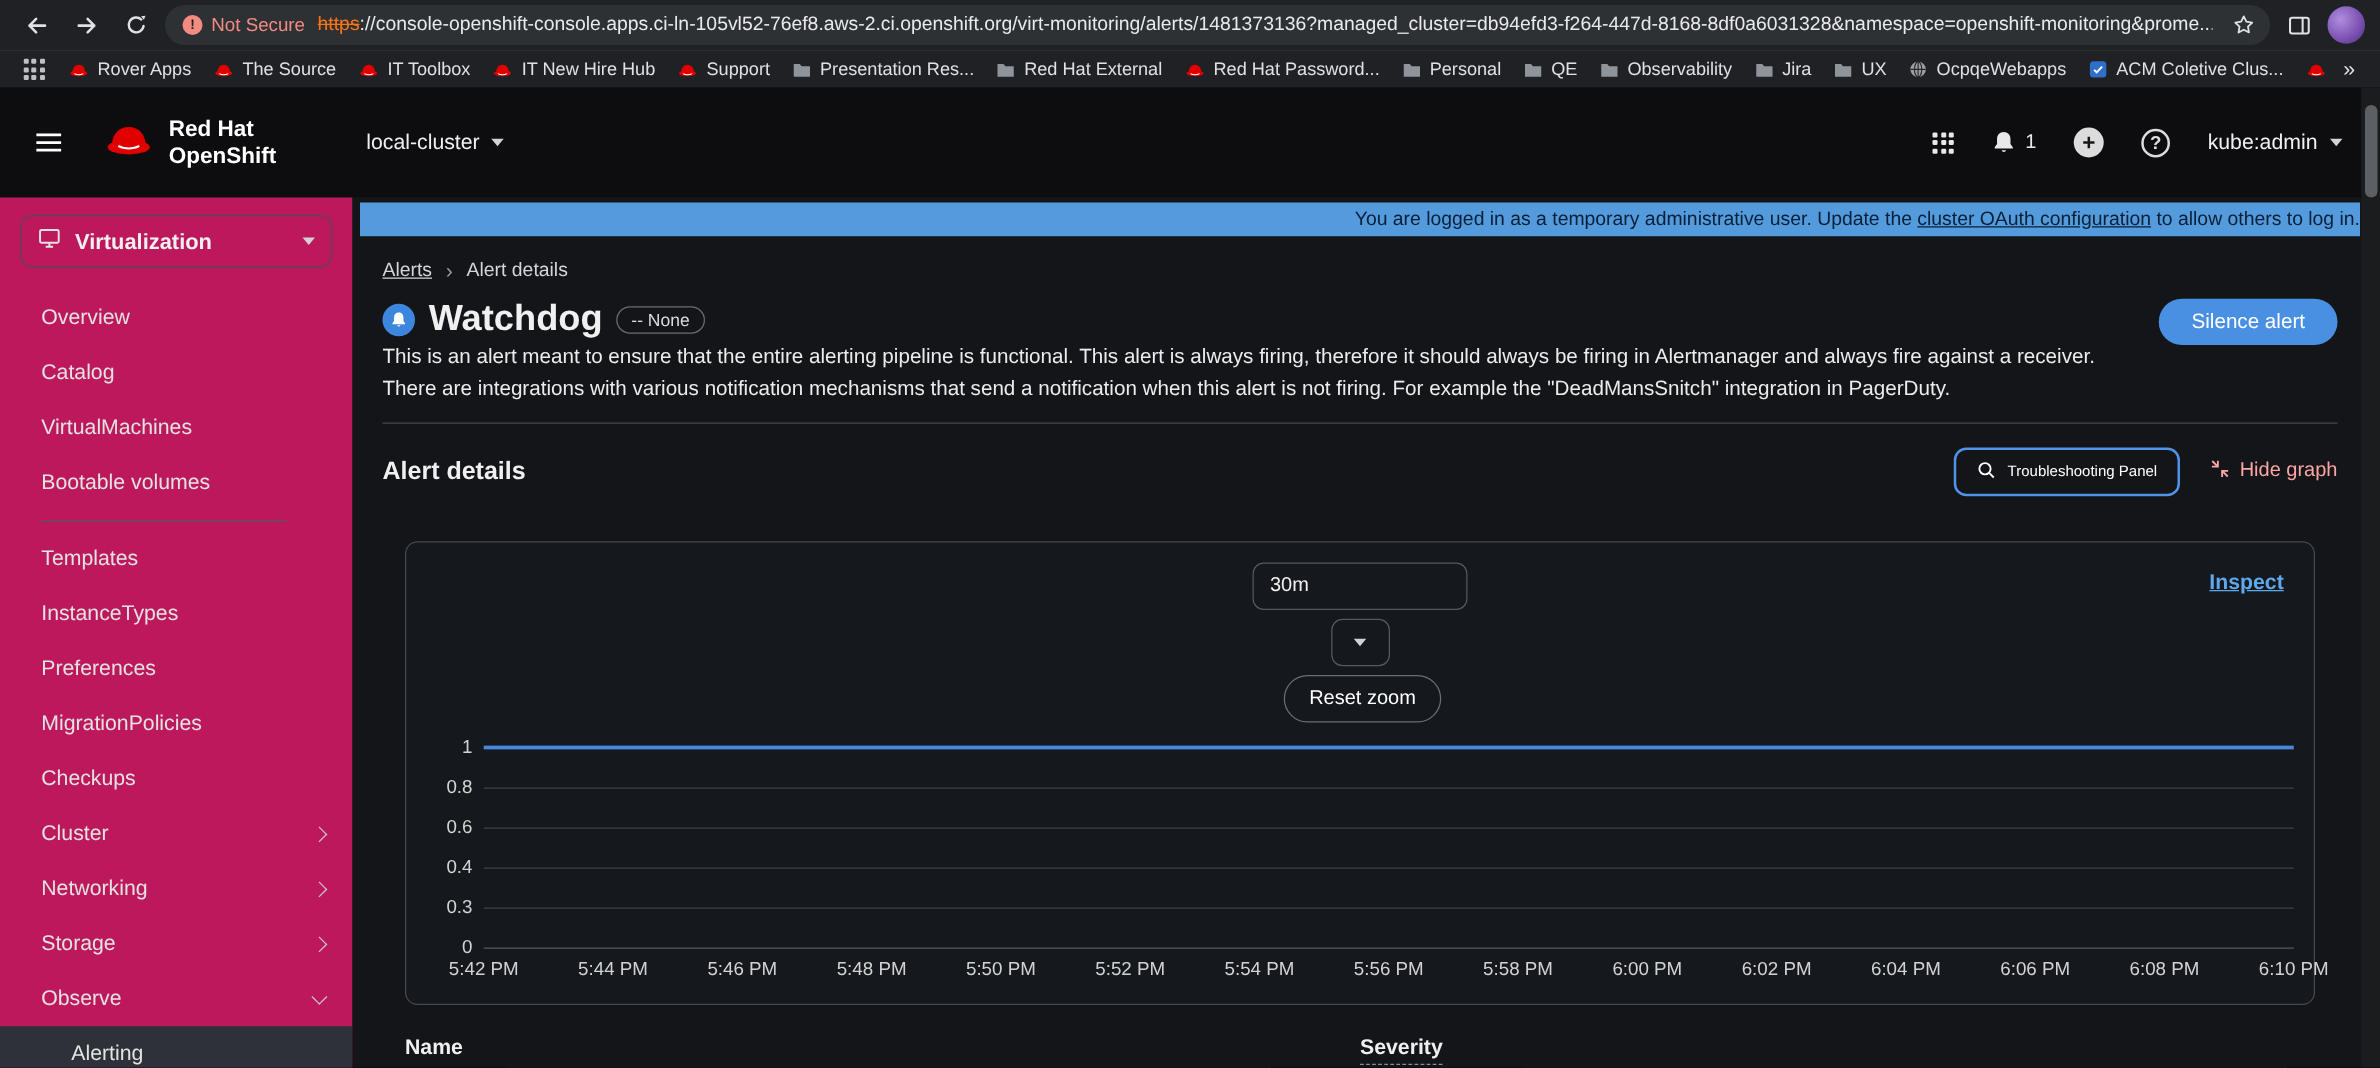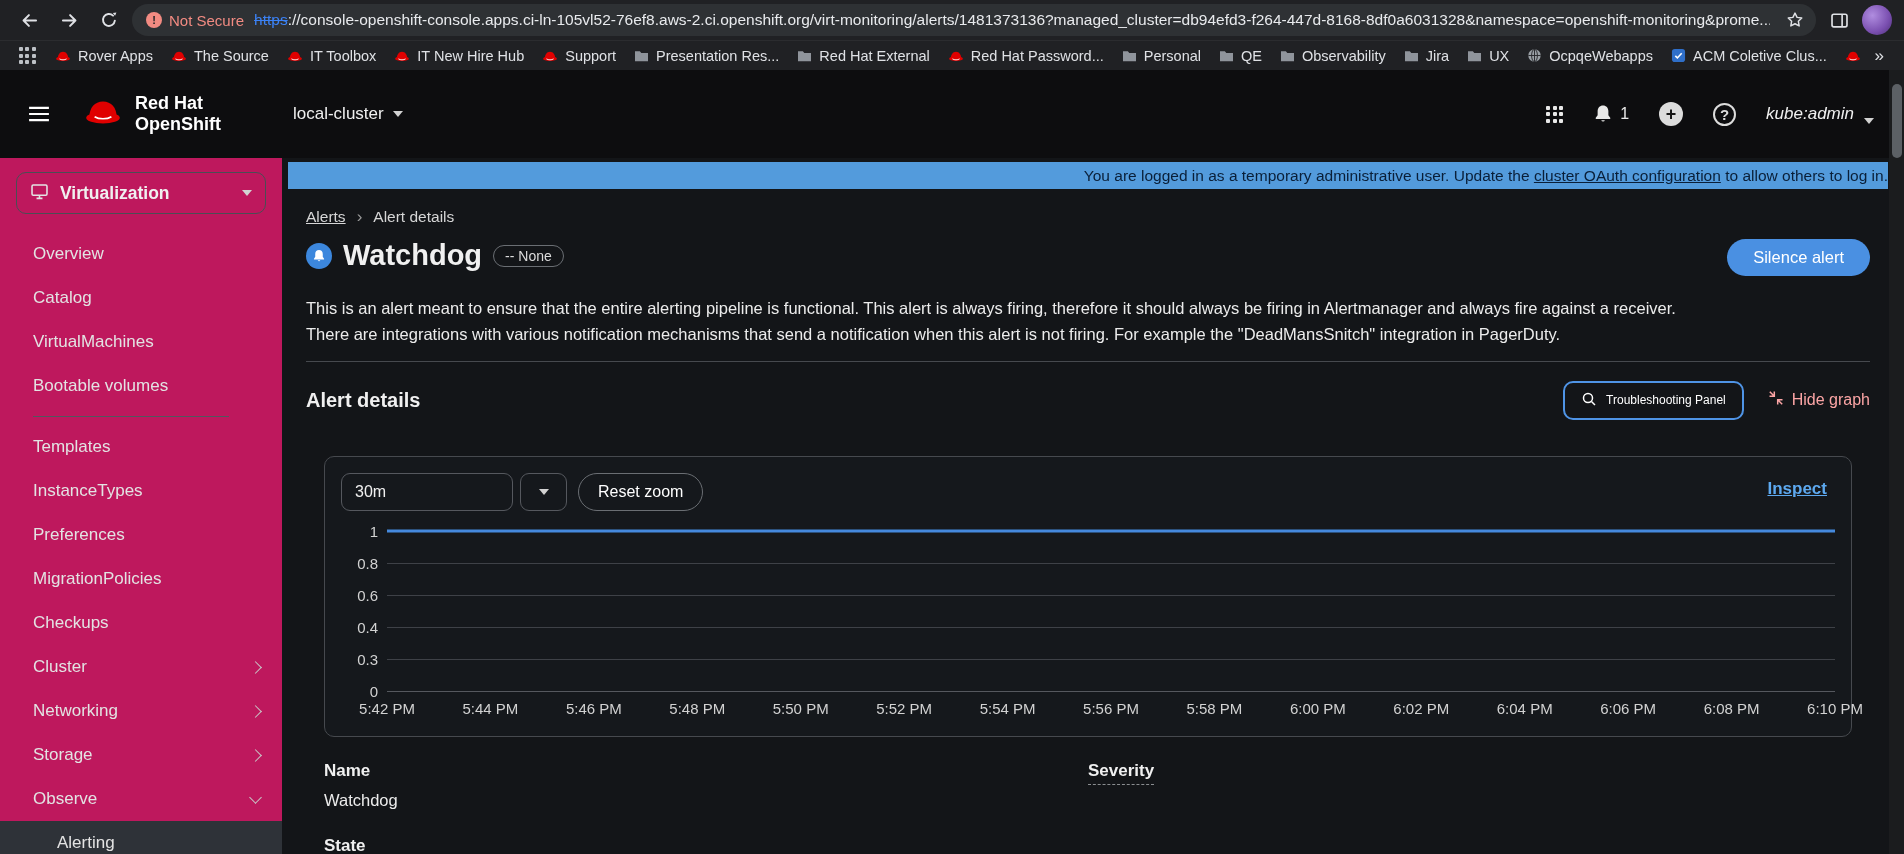--- a/index.html
+++ b/index.html
@@ -6,21 +6,21 @@
   body { background:#000; font-family:"Liberation Sans","DejaVu Sans",sans-serif; }
   .screen { width:1904px; height:854px; position:relative; overflow:hidden; background:#131518; color:#f0f0f0; }
 
   
   .browser-toolbar { height:40px; background:#202124; display:flex; align-items:center; padding:0 12px; gap:6px; }
   .tb-icon { width:34px; height:34px; display:inline-flex; align-items:center; justify-content:center; color:#dfe1e5; border-radius:50%; flex:none; cursor:pointer; }
   .omnibox { flex:1; height:32px; background:#2e3134; border-radius:16px; display:flex; align-items:center; padding:0 6px 0 14px; gap:10px; min-width:0; cursor:text; }
   .notsecure-chip { display:flex; align-items:center; gap:7px; color:#f28b82; font-size:15px; flex:none; cursor:pointer; }
   .ns-icon { width:16px; height:16px; border-radius:50%; background:#f28b82; color:#202124; font-size:11px; font-weight:bold; display:flex; align-items:center; justify-content:center; }
   .url-text { flex:1; font-size:15.5px; color:#e8eaed; white-space:nowrap; overflow:hidden; }
-  .url-scheme { color:#3b82f6; text-decoration:line-through; }
+  .url-scheme { color:#f97316; text-decoration:line-through; }
   .star-icon { width:30px; height:30px; display:inline-flex; align-items:center; justify-content:center; color:#dfe1e5; flex:none; cursor:pointer; }
   .avatar { width:30px; height:30px; border-radius:50%; background:radial-gradient(circle at 35% 35%, #b08de0, #7a4fb0 60%, #4a2f73); flex:none; cursor:pointer; }
 
   .bookmarks-bar { height:30px; background:#202124; display:flex; align-items:center; padding:0 14px; gap:6px; border-top:1px solid #2b2c2f; }
   .bm-items { display:flex; align-items:center; flex:1; overflow:hidden; }
   .bm-item { display:flex; align-items:center; gap:7px; padding:3px 9px; border-radius:7px; color:#dfe1e5; font-size:14.5px; white-space:nowrap; cursor:pointer; }
   .bm-ico { display:inline-flex; }
   .bm-overflow { color:#dfe1e5; font-size:17px; padding:0 6px; cursor:pointer; flex:none; }
   .grid9 { display:grid; grid-template-columns:repeat(3,4px); grid-auto-rows:4px; gap:2.5px; }
   .grid9 i { background:#bdc1c6; border-radius:1px; }
@@ -30,21 +30,21 @@
   .burger { margin-right:26px; }
   .brand { display:flex; align-items:center; gap:11px; }
   .brand-text div { font-weight:bold; font-size:18px; line-height:1.15; color:#fff; }
   .cluster-select { display:flex; align-items:center; gap:9px; font-size:17px; margin-left:72px; cursor:pointer; }
   .mh-right { margin-left:auto; display:flex; align-items:center; gap:30px; }
   .icon-btn { color:#e8e8e8; cursor:pointer; display:flex; align-items:center; gap:7px; }
   .icon-btn .grid9 i { background:#e8e8e8; }
   .notif-count { font-size:16px; }
   .circle-filled { width:24px; height:24px; border-radius:50%; background:#dcdcdc; color:#151515; display:flex; align-items:center; justify-content:center; font-weight:bold; font-size:18px; line-height:1; }
   .circle-outline { width:23px; height:23px; border-radius:50%; border:2px solid #dcdcdc; color:#dcdcdc; display:flex; align-items:center; justify-content:center; font-size:15px; font-weight:bold; }
-  .user-menu { display:flex; align-items:flex-end; gap:10px; font-size:17px; cursor:pointer;font-style:italic; }
+  .user-menu { display:flex; align-items:center; gap:10px; font-size:17px; cursor:pointer; }
   .caret { width:0; height:0; border-left:5px solid transparent; border-right:5px solid transparent; border-top:6px solid #d2d2d2; display:inline-block; }
 
   
   .body-row { display:flex; height:696px; }
   .sidebar { width:282px; background:#be185d; flex:none; padding-top:14px; overflow:hidden; }
   .perspective { margin:0 16px 18px; height:42px; border:1px solid #4a4e54; border-radius:10px; display:flex; align-items:center; gap:11px; padding:0 13px; cursor:pointer; }
   .perspective .plabel { font-weight:bold; font-size:17.5px; flex:1; }
   .nav-item { height:44px; display:flex; align-items:center; padding:0 22px 0 33px; font-size:17px; color:#e3e3e3; cursor:pointer; }
   .nav-item .lbl { flex:1; }
   .nav-item.sub { padding-left:57px; }
@@ -61,31 +61,31 @@
 
   .breadcrumb { margin-top:18px; display:flex; align-items:center; gap:11px; font-size:15.5px; color:#d6d6d6; }
   .bc-link { text-decoration:underline; cursor:pointer; }
   .bc-sep { color:#9a9a9a; font-size:17px; }
 
   .title-row { margin-top:12px; display:flex; align-items:flex-start; }
   .alert-title-line { display:flex; align-items:center; gap:11px; }
   .sev-icon { width:26px; height:26px; border-radius:50%; background:#3c87dd; color:#fff; display:flex; align-items:center; justify-content:center; flex:none; }
   .page-title { font-size:29px; font-weight:bold; }
   .badge { border:1px solid #6a6e73; border-radius:13px; padding:2px 11px; font-size:14px; color:#dcdcdc; display:inline-flex; align-items:center; white-space:nowrap; }
-  .desc { margin-top:23px; font-size:16.5px; line-height:26px; color:#ececec; max-width:1390px; }
+  .desc { margin-top:0; font-size:16.5px; line-height:26px; color:#ececec; max-width:1390px; }
   .silence-btn { margin-left:auto; background:#4a90e2; color:#fff; border:none; border-radius:21px; padding:9px 26px; font-size:16.5px; cursor:pointer; flex:none; font-family:inherit; }
 
   .section-divider { border:none; border-top:1px solid #46494e; margin:14px 0 0; }
   .sec-row { display:flex; align-items:center; margin-top:18px; padding:0 18px; height:40px; }
   .sec-title { font-size:20px; font-weight:bold; }
   .ts-btn { margin-left:auto; display:flex; align-items:center; gap:9px; border:2px solid #4f94e6; background:transparent; color:#fff; border-radius:10px; padding:8px 16px; font-size:12px; cursor:pointer; font-family:Liberation Sans, sans-serif; }
   .hide-graph { display:flex; align-items:center; gap:8px; color:#fca5a5; background:none; border:none; font-size:16px; margin-left:24px; cursor:pointer; font-family:inherit; }
 
   .chart-card { margin:36px 18px 0; border:1px solid #46494e; border-radius:10px; background:#15181c; padding:16px; position:relative; }
-  .chart-controls { display:flex; align-items:center; gap:7px; }
+  .chart-controls { display:flex; align-items:center; gap:7px;flex-direction:column; }
   .duration-box { width:172px; height:38px; border:1px solid #55585e; border-radius:9px; display:flex; align-items:center; padding:0 13px; font-size:16px; cursor:text; }
   .duration-caret { width:47px; height:38px; border:1px solid #55585e; border-radius:9px; display:flex; align-items:center; justify-content:center; cursor:pointer; background:none; }
   .reset-zoom { height:38px; border:1px solid #6a6e73; background:none; color:#fff; border-radius:19px; padding:0 19px; font-size:16px; margin-left:4px; cursor:pointer; font-family:inherit; }
   .inspect { position:absolute; right:24px; top:22px; color:#5da9f0; font-size:17px; font-weight:bold; text-decoration:underline; cursor:pointer; }
 
   .chart-area { display:flex; margin-top:20px; }
   .y-axis { width:46px; position:relative; flex:none; }
   .ytick { position:absolute; right:9px; transform:translateY(-50%); font-size:15px; color:#d2d2d2; }
   .plot { flex:1; position:relative; height:160px; }
   .gridline { position:absolute; left:0; right:0; height:1px; background:#3e4147; }

